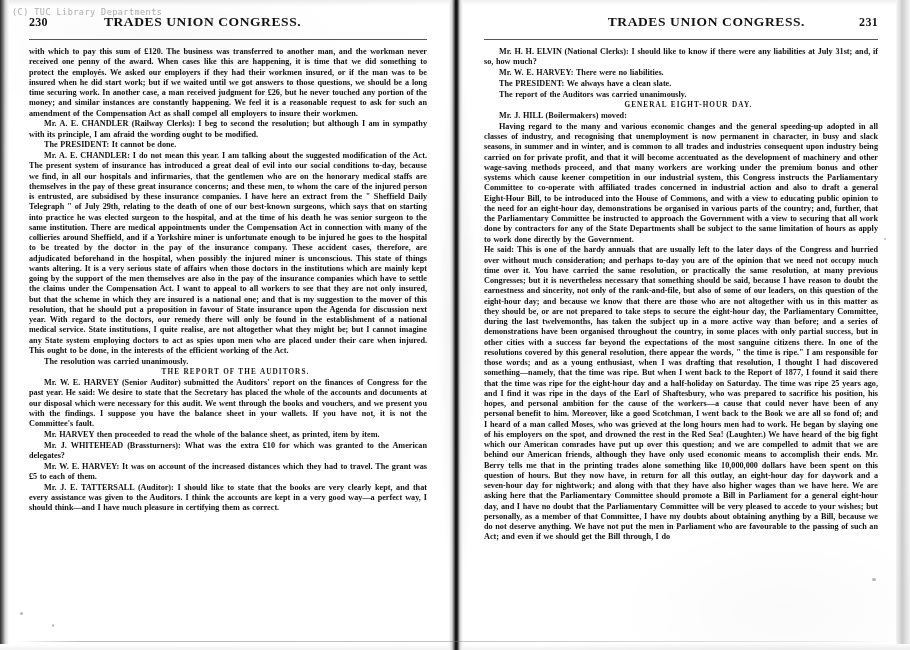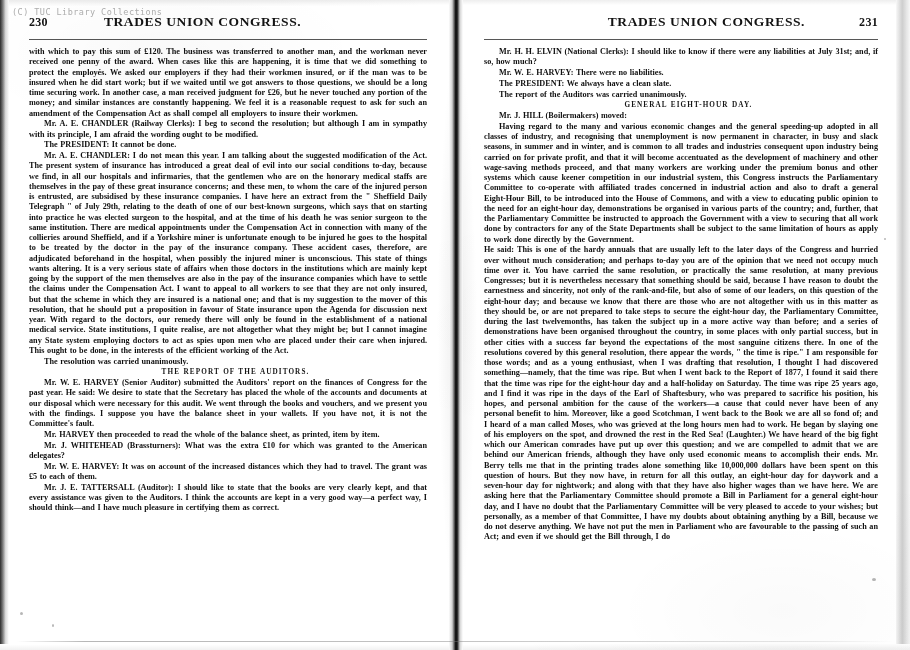--- a/index.html
+++ b/index.html
@@ -167,21 +167,21 @@
   <div class="gutter-soft"></div>
   <div class="gutter"></div>
   <div class="bottom-rule"></div>
 
   <div class="speck" style="left:20px;top:612px;width:3px;height:3px;"></div>
   <div class="speck" style="left:52px;top:624px;width:2px;height:3px;"></div>
   <div class="speck" style="left:872px;top:578px;width:4px;height:3px;"></div>
   <div class="speck" style="left:247px;top:165px;width:2px;height:2px;"></div>
   <div class="speck" style="left:884px;top:238px;width:2px;height:2px;"></div>
 
-  <div class="watermark">(C) TUC Library Collections</div>
+  <div class="watermark">(C) TUC Library Departments</div>
 
   <div class="page page-left">
 
     <div class="running-head">
       <span class="folio">230</span>
       <span class="head-title">TRADES UNION CONGRESS.</span>
     </div>
     <div class="head-rule"></div>
 
     <div class="col">

